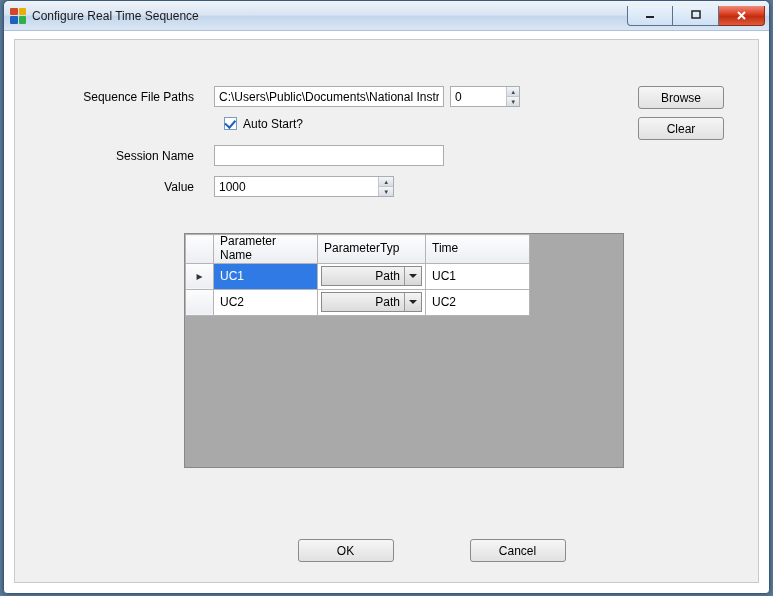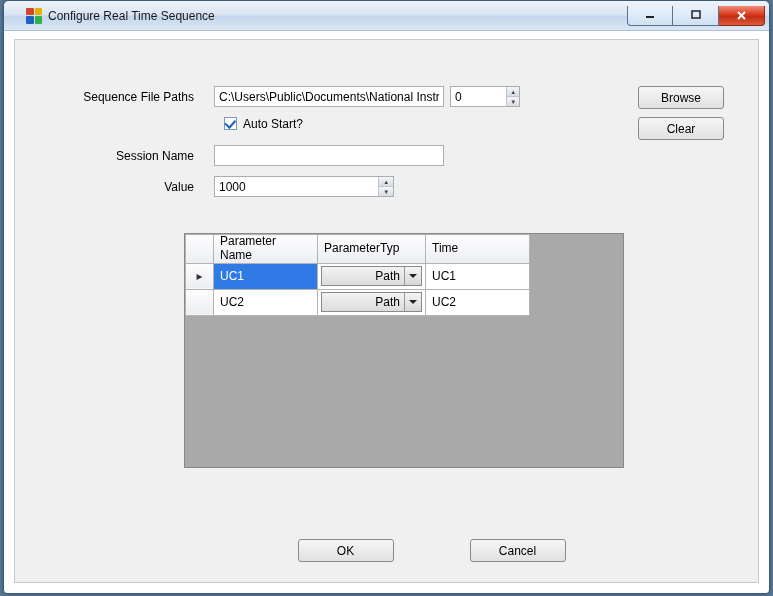--- a/index.html
+++ b/index.html
@@ -23,21 +23,21 @@
     border-radius: 6px 6px 4px 4px;
     box-shadow: 0 0 4px rgba(0,0,0,.4);
     overflow: hidden;
   }
   .titlebar {
     height: 30px;
     background: linear-gradient(#f0f4fa, #d8e4f2 48%, #c4d6ec 52%, #dae6f4);
     border-bottom: 1px solid #b0c0d8;
     display: flex;
     align-items: center;
-    padding: 0 4px 0 22px;
+    padding: 0 4px 0 6px;
   }
   .app-icon {
     width: 16px; height: 16px;
     margin-right: 6px;
     display: grid;
     grid-template-columns: 1fr 1fr;
     grid-template-rows: 1fr 1fr;
     gap: 1px;
   }
   .app-icon > div { border-radius: 1px; }

